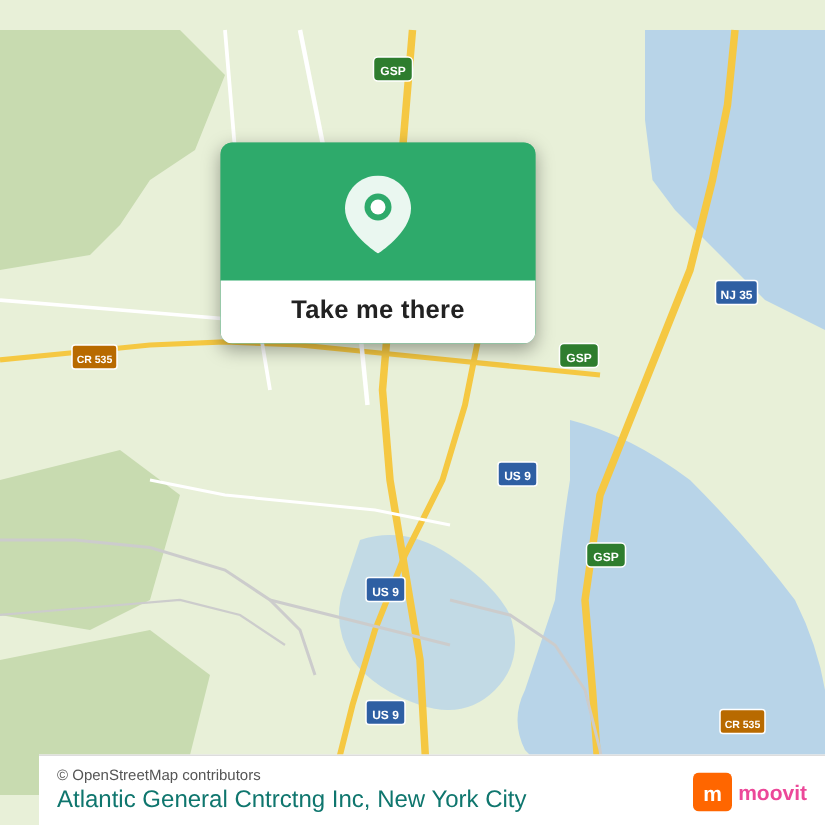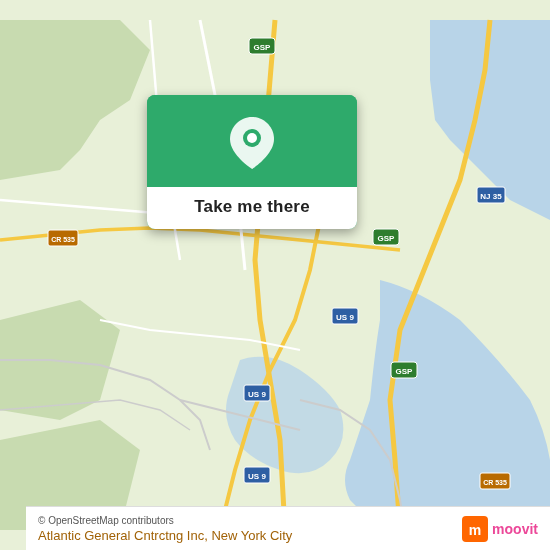--- a/index.html
+++ b/index.html
@@ -187,21 +187,21 @@
       </svg>
     </div>
     <div id="popup-bottom">
       <button id="take-me-there-btn">Take me there</button>
     </div>
   </div>
 
   <div id="bottom-bar">
     <div style="display:flex; flex-direction:column; gap:2px; flex:1;">
       <span id="osm-copy" style="font-size:10px;color:#555;">© OpenStreetMap contributors</span>
-      <span id="location-text" style="font-size:13px;color:#a16207;font-weight:500;">Atlantic General Cntrctng Inc, New York City</span>
+      <span id="location-text" style="font-size:16px;color:#0f766e;font-weight:500;">Atlantic General Cntrctng Inc, New York City</span>
     </div>
     <div id="moovit-logo" style="display:flex;align-items:center;gap:4px;margin-left:8px;">
 
       <svg width="26" height="26" viewBox="0 0 26 26" xmlns="http://www.w3.org/2000/svg">
         <rect width="26" height="26" rx="4" fill="#ff6600"></rect>
         <text x="13" y="19" text-anchor="middle" fill="white" font-size="14" font-weight="900" font-family="Arial">m</text>
       </svg>
       <span style="font-size:14px;font-weight:700;color:#ec4899;">moovit</span>
     </div>
   </div>

